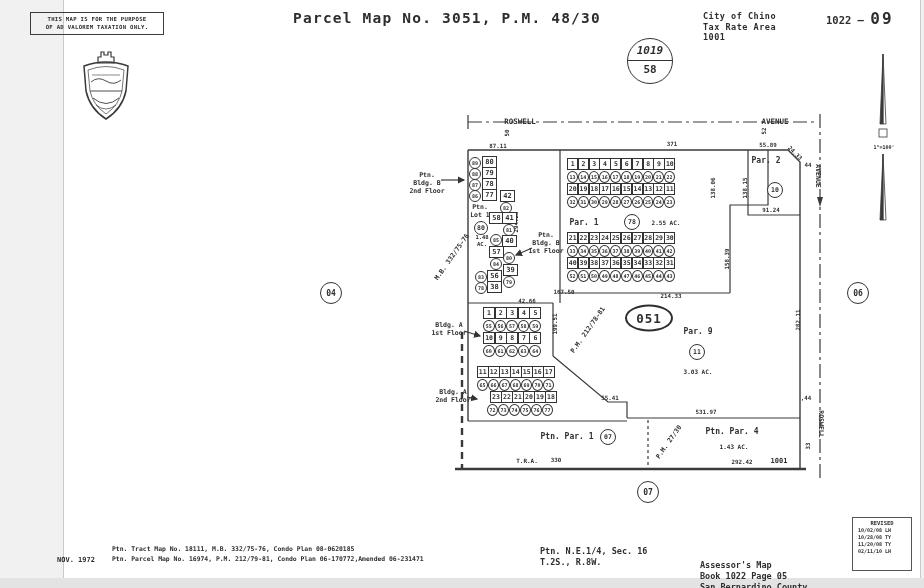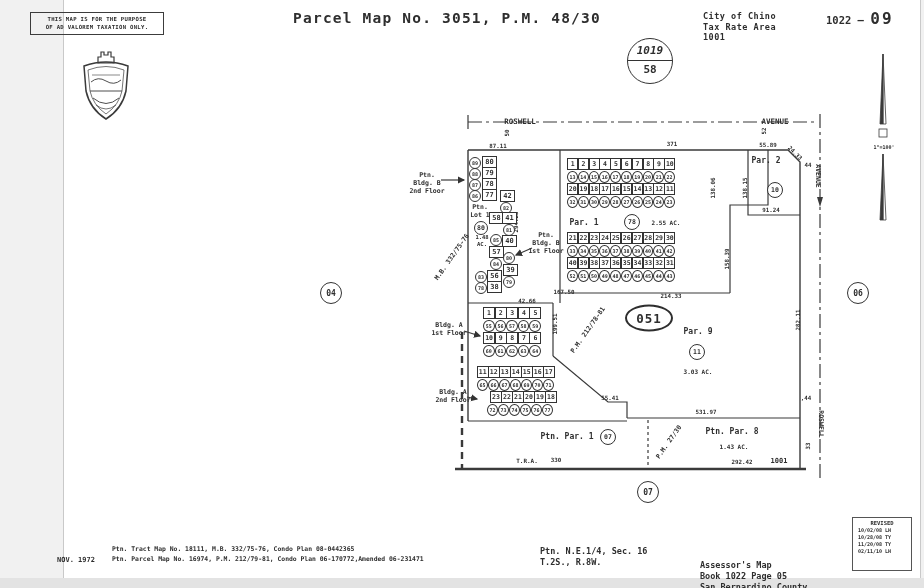--- a/index.html
+++ b/index.html
@@ -128,21 +128,21 @@
     <div class="mtxt" style="font-size: 6.5px; left: 449px; top: 329px; transform: translate(-50%, -50%);">Bldg. A
 1st Floor</div>
     <div class="mtxt" style="font-size: 6.5px; left: 453px; top: 396px; transform: translate(-50%, -50%);">Bldg. A
 2nd Floor</div>
     <div class="mtxt" style="font-size: 8px; left: 584px; top: 223px; transform: translate(-50%, -50%);">Par. 1</div>
     <div class="mtxt" style="font-size: 6px; left: 666px; top: 223px; transform: translate(-50%, -50%);">2.55 AC.</div>
     <div class="mtxt" style="font-size: 8px; left: 766px; top: 161px; transform: translate(-50%, -50%);">Par. 2</div>
     <div class="mtxt" style="font-size: 8px; left: 698px; top: 332px; transform: translate(-50%, -50%);">Par. 9</div>
     <div class="mtxt" style="font-size: 6px; left: 698px; top: 372px; transform: translate(-50%, -50%);">3.03 AC.</div>
     <div class="mtxt" style="font-size: 8px; left: 567px; top: 437px; transform: translate(-50%, -50%);">Ptn. Par. 1</div>
-    <div class="mtxt" style="font-size: 8px; left: 732px; top: 432px; transform: translate(-50%, -50%);">Ptn. Par. 8</div>
+    <div class="mtxt" style="font-size: 8px; left: 732px; top: 432px; transform: translate(-50%, -50%);">Ptn. Par. 4</div>
     <div class="mtxt" style="font-size: 6px; left: 734px; top: 447px; transform: translate(-50%, -50%);">1.43 AC.</div>
     <div class="mtxt" style="font-size: 6px; left: 527px; top: 461px; transform: translate(-50%, -50%);">T.R.A.</div>
     <div class="mtxt" style="font-size: 6.5px; left: 452px; top: 257px; transform: translate(-50%, -50%) rotate(-55deg);">M.B. 332/75-76</div>
     <div class="mtxt" style="font-size: 6.5px; left: 588px; top: 330px; transform: translate(-50%, -50%) rotate(-55deg);">P.M. 212/78-81</div>
     <div class="mtxt" style="font-size: 6.5px; left: 669px; top: 442px; transform: translate(-50%, -50%) rotate(-55deg);">P.M. 27/30</div>
     <div class="mtxt" style="font-size: 5px; left: 884px; top: 147px; transform: translate(-50%, -50%);">1"=100'</div>
     <div class="dim" style="left: 498px; top: 146px; transform: translate(-50%, -50%);">87.11</div>
     <div class="dim" style="left: 672px; top: 144px; transform: translate(-50%, -50%);">371</div>
     <div class="dim" style="left: 768px; top: 145px; transform: translate(-50%, -50%);">55.89</div>
     <div class="dim" style="left: 795px; top: 153px; transform: translate(-50%, -50%) rotate(45deg);">24.33</div>
@@ -321,21 +321,21 @@
     <div class="cbox" style="left: 503px; top: 264px;">39</div>
     <div class="ccirc" style="left: 475px; top: 271px;">83</div>
     <div class="cbox" style="left: 487px; top: 270px;">56</div>
     <div class="ccirc" style="left: 503px; top: 276px;">79</div>
     <div class="ccirc" style="left: 475px; top: 282px;">78</div>
     <div class="cbox" style="left: 487px; top: 281px;">38</div>
   </div>
 <div id="ellipse051" class="abs">051</div>
 
 <div id="date" class="abs">NOV. 1972</div>
-<div id="note1" class="abs">Ptn. Tract Map No. 18111, M.B. 332/75-76, Condo Plan 08-0442365</div>
+<div id="note1" class="abs">Ptn. Tract Map No. 18111, M.B. 332/75-76, Condo Plan 08-0620185</div>
 <div id="note2" class="abs">Ptn. Parcel Map No. 16974, P.M. 212/79-81, Condo Plan 06-170772,Amended 06-231471</div>
 <div id="section" class="abs">Ptn. N.E.1/4, Sec. 16
 T.2S., R.8W.</div>
 <div id="assessor" class="abs">Assessor's Map
 Book 1022 Page 05
 San Bernardino County</div>
 <div id="revised" class="abs">
   <div class="rt">REVISED</div>
   <div class="re">10/02/08 LH</div>
   <div class="re">10/28/08 TY</div>

